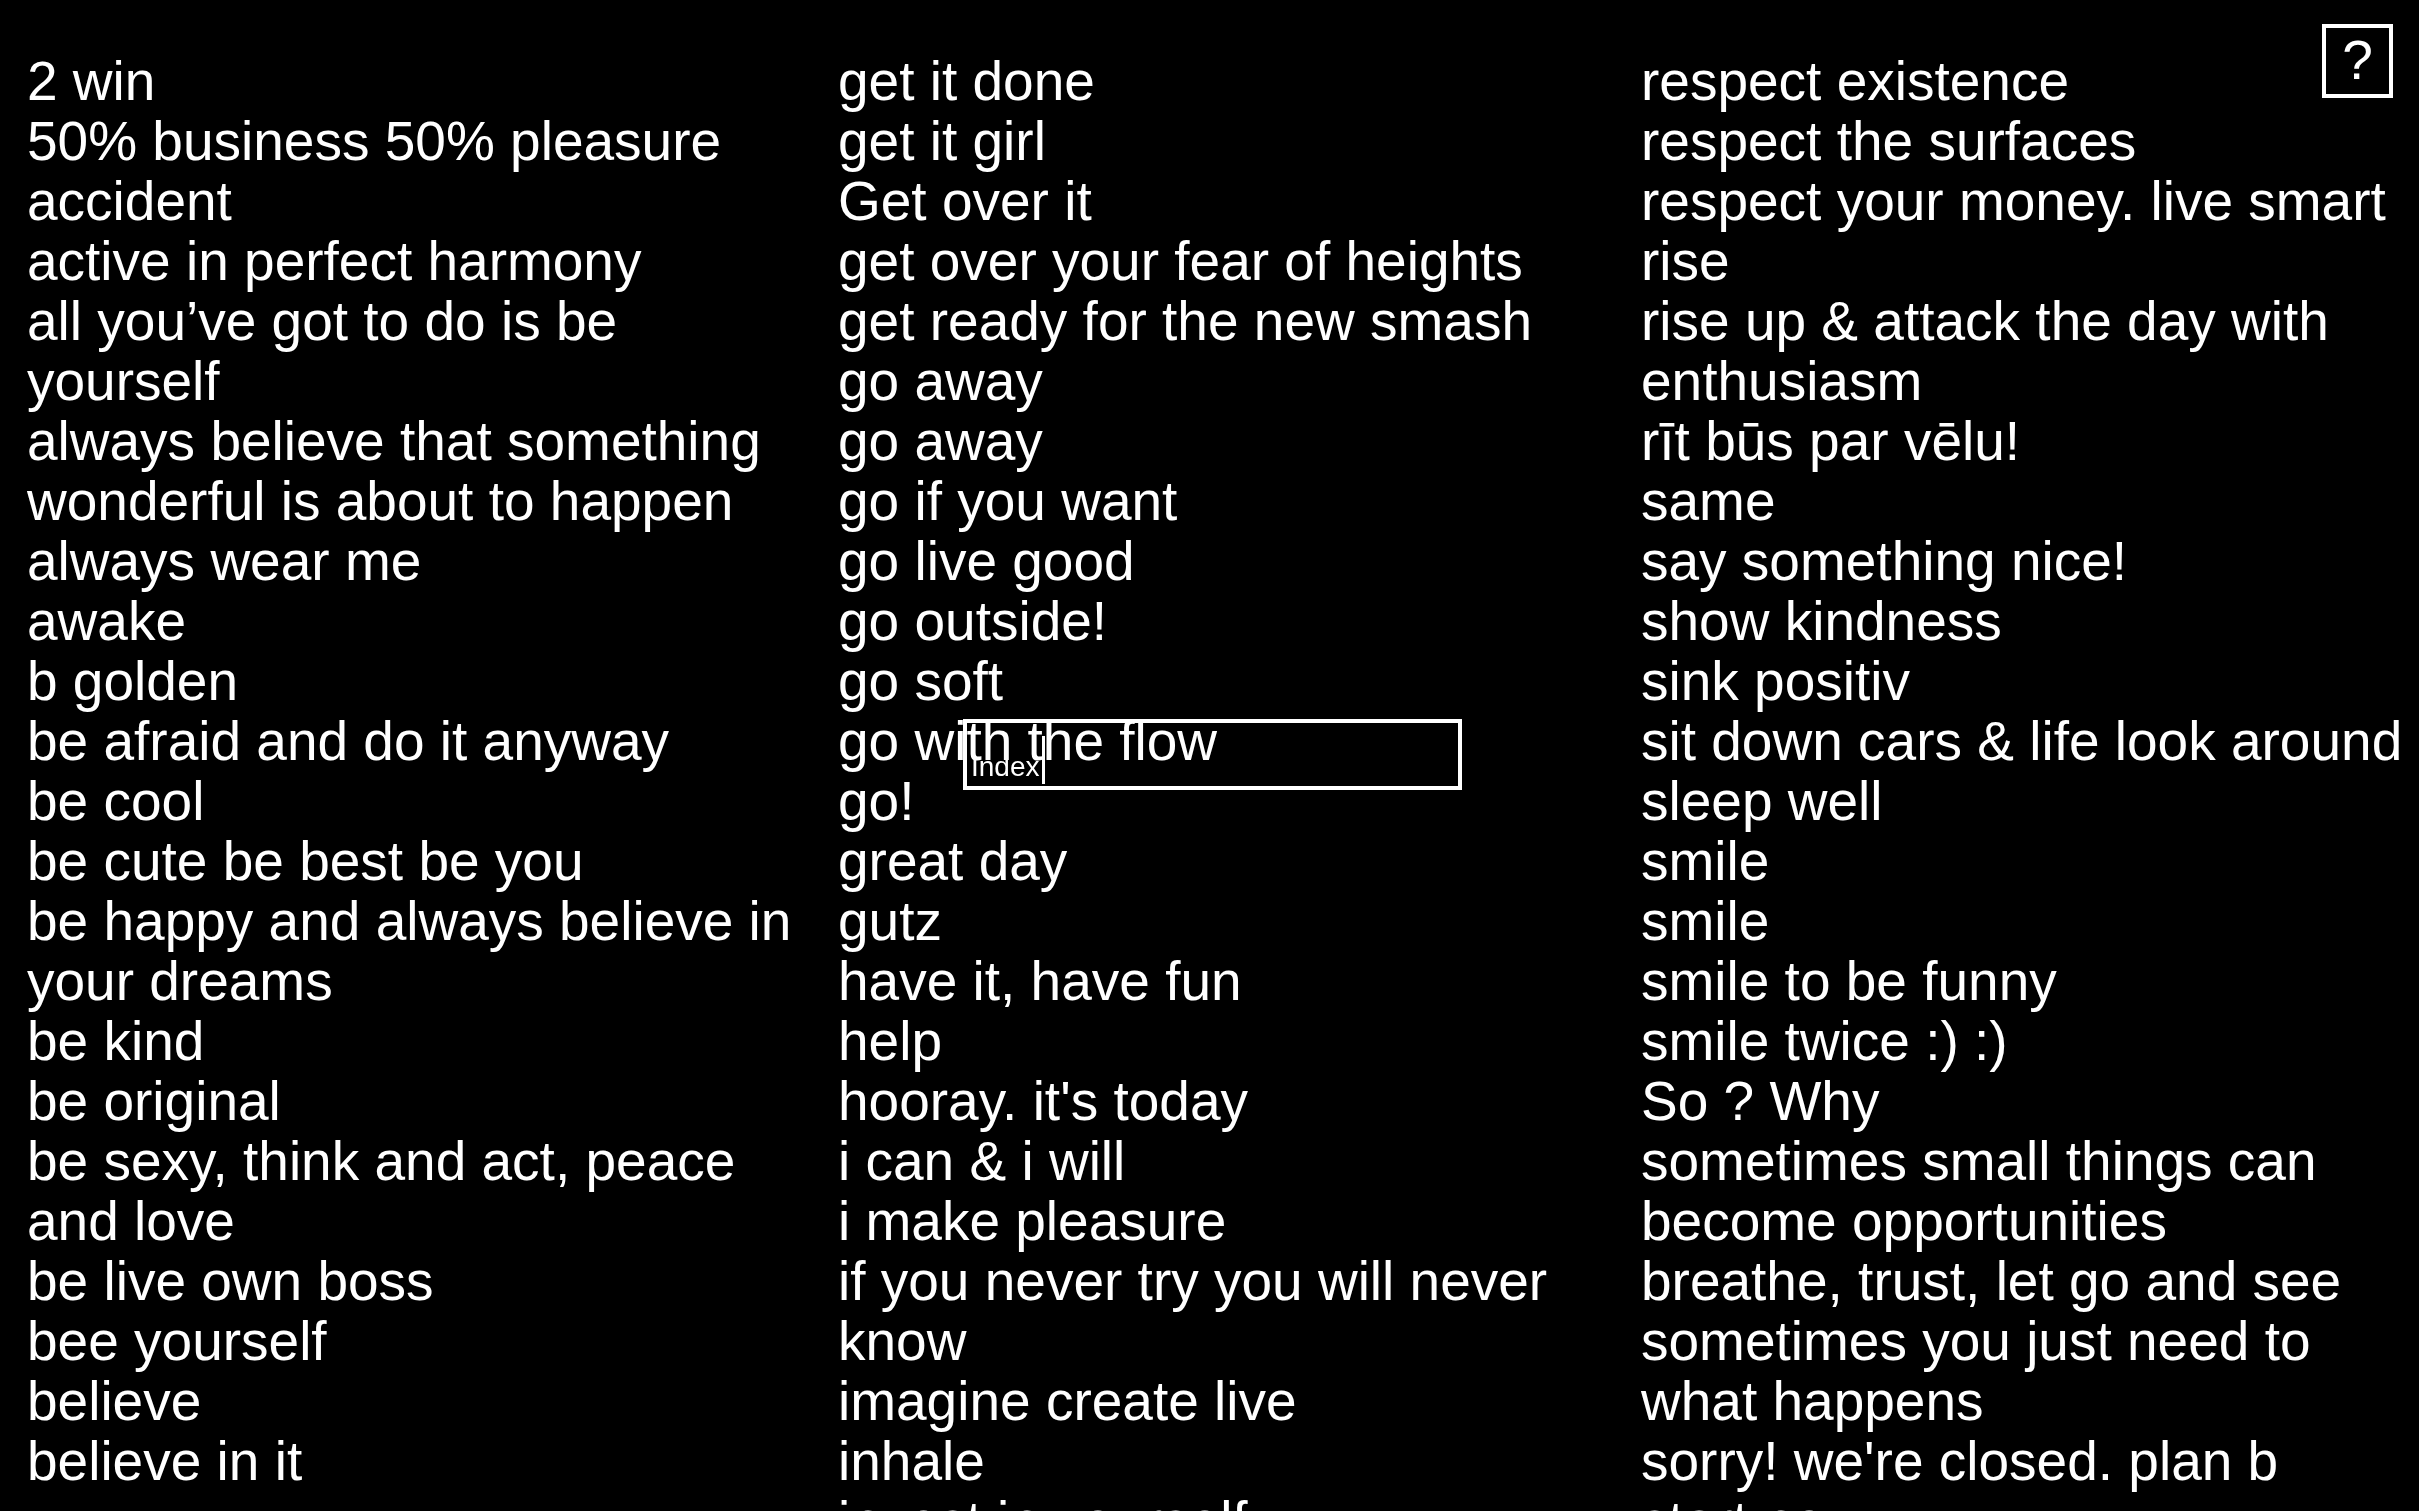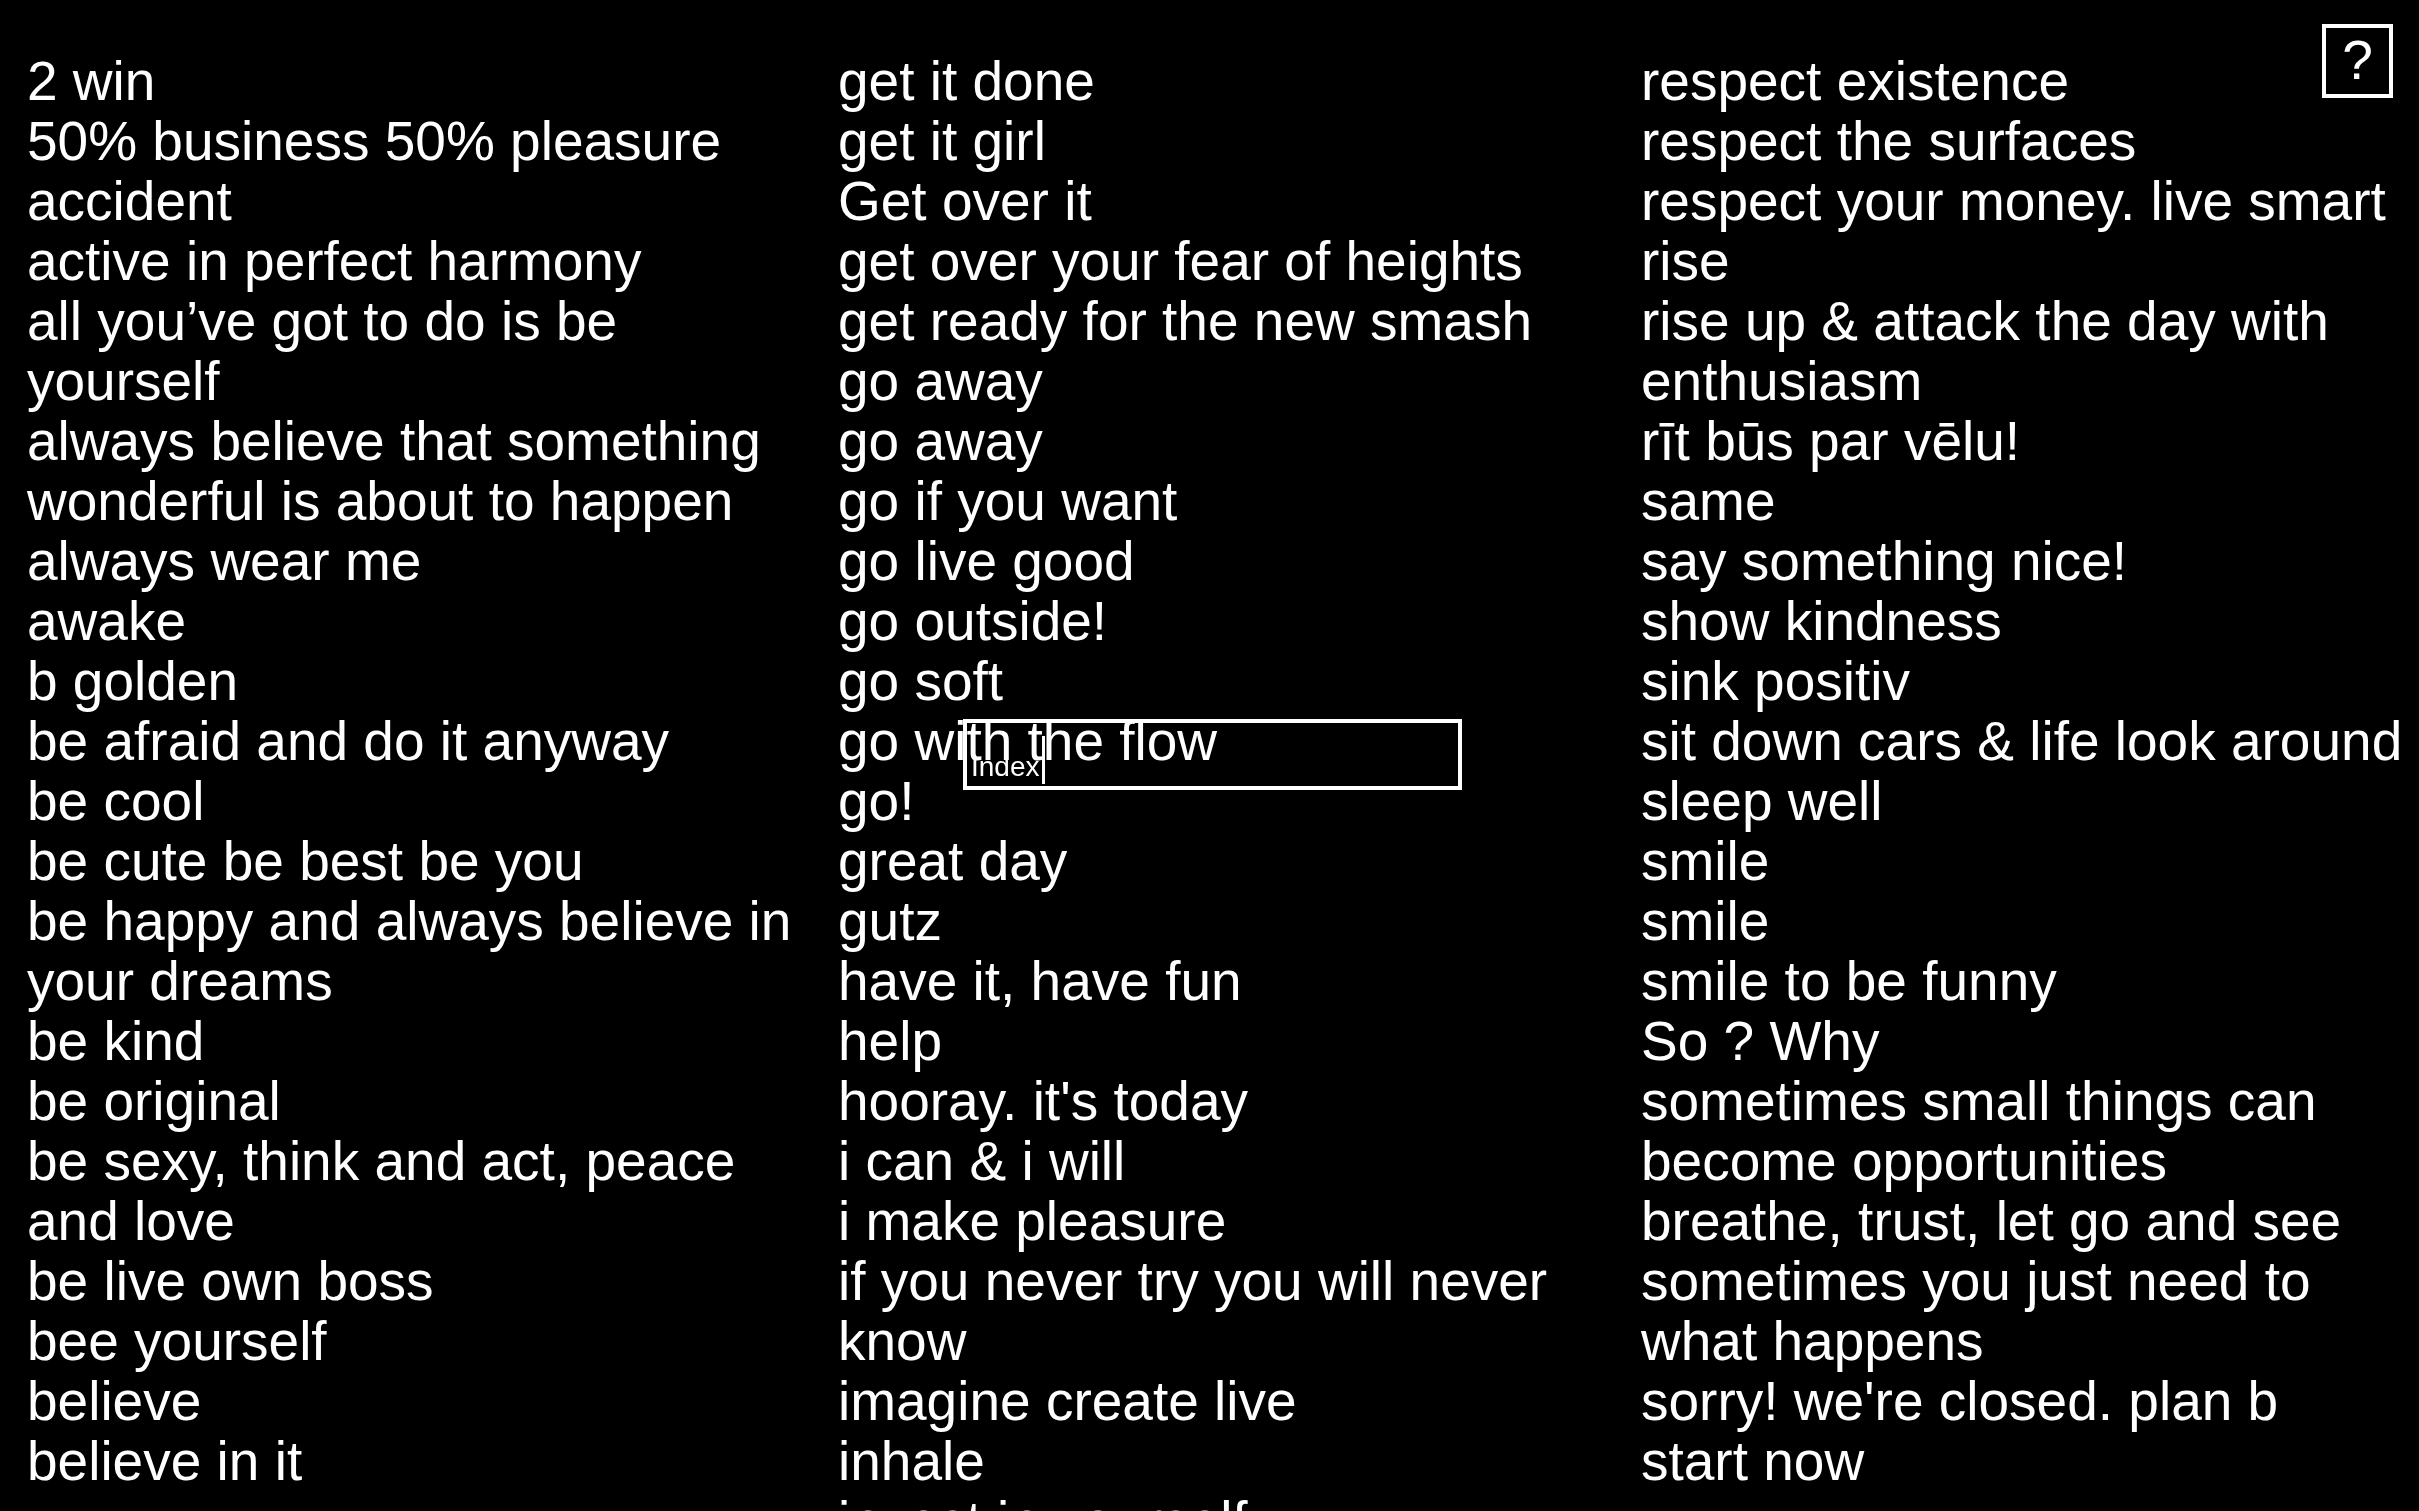--- a/index.html
+++ b/index.html
@@ -145,20 +145,21 @@
     <div class="line">rīt būs par vēlu!</div>
     <div class="line">same</div>
     <div class="line">say something nice!</div>
     <div class="line">show kindness</div>
     <div class="line">sink positiv</div>
     <div class="line">sit down cars &amp; life look around</div>
     <div class="line">sleep well</div>
     <div class="line">smile</div>
     <div class="line">smile</div>
     <div class="line">smile to be funny</div>
+    <div class="line">smile twice :) :)</div>
     <div class="line">So ? Why</div>
     <div class="line">sometimes small things can</div>
     <div class="line">become opportunities</div>
     <div class="line">breathe, trust, let go and see</div>
     <div class="line">sometimes you just need to</div>
     <div class="line">what happens</div>
     <div class="line">sorry! we're closed. plan b</div>
     <div class="line">start now</div>
   </div>
 

